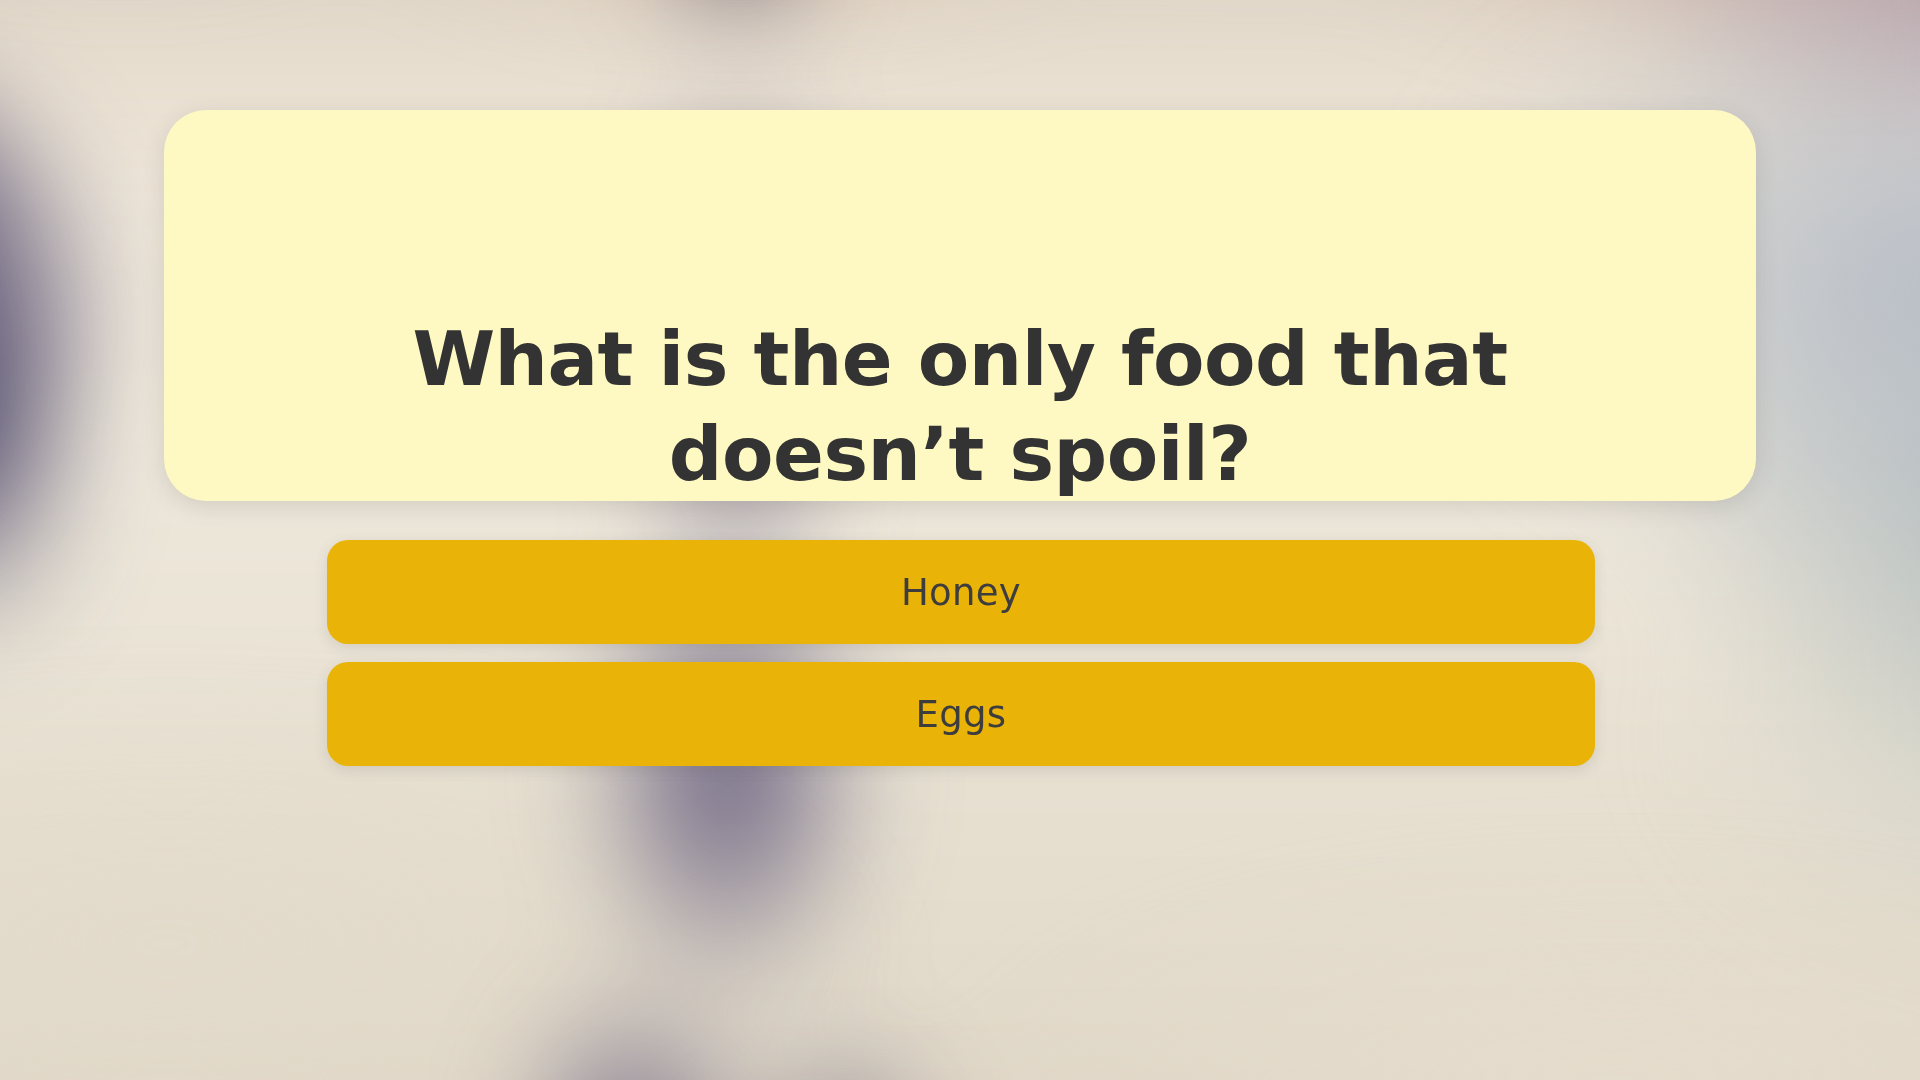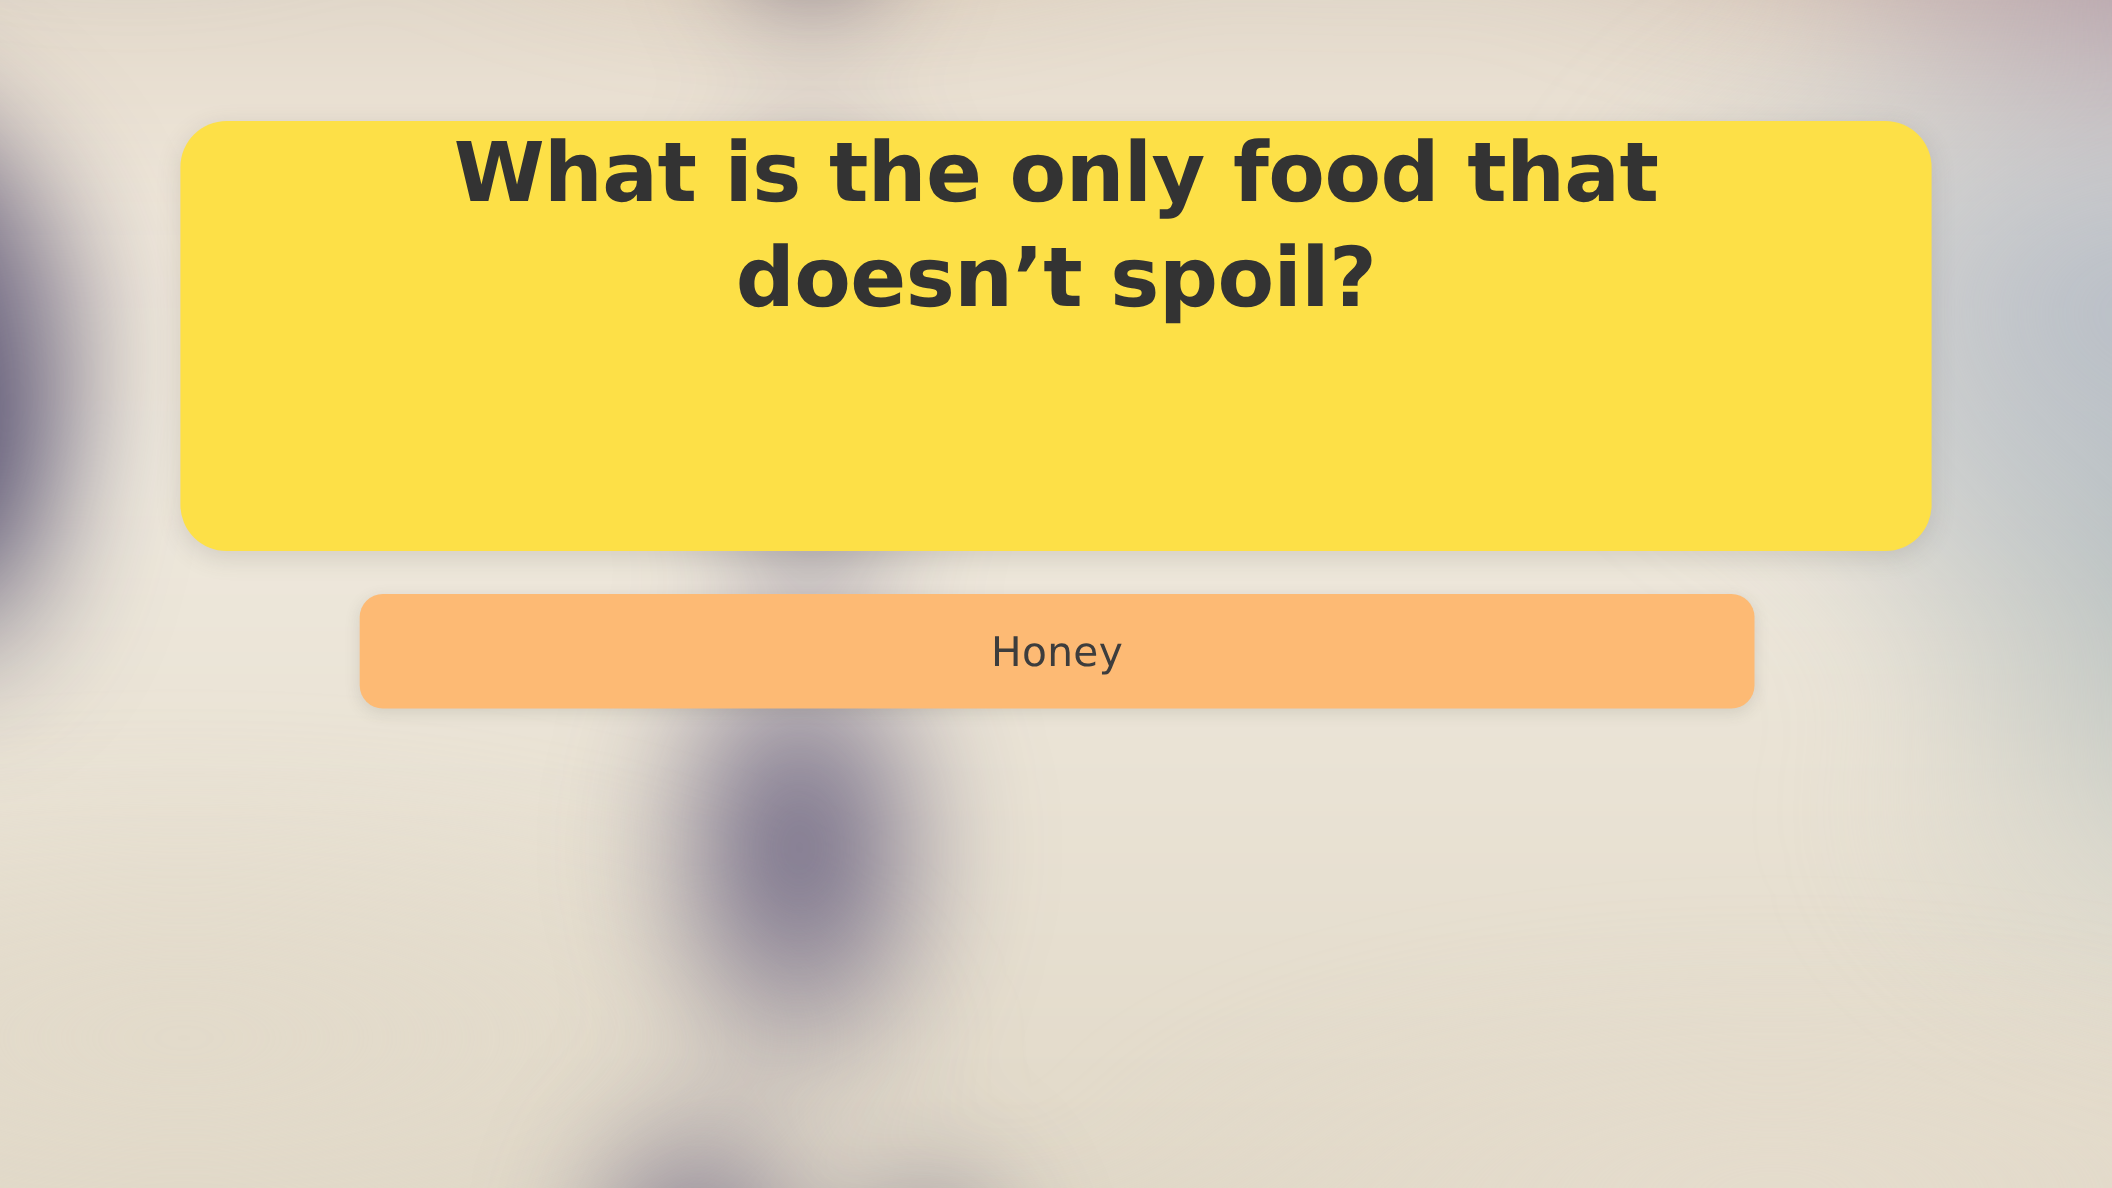--- a/index.html
+++ b/index.html
@@ -84,25 +84,25 @@
     position: absolute;
     inset: 0;
   }
 
   .question-card {
     position: absolute;
     left: 164px;
     top: 110px;
     width: 1592px;
     height: 391px;
-    background: #fde047;
+    background: #fef9c3;
     border-radius: 42px;
     box-shadow: 0 6px 22px rgba(80,75,70,0.16);
     display: flex;
-    align-items: flex-start;
+    align-items: flex-end;
     justify-content: center;
     box-sizing: border-box;
     padding: 0 58px;
   }
 
   .question-text {
     margin: 0;
     font-family: "DejaVu Sans", sans-serif;
     font-weight: 700;
     font-size: 75px;
@@ -118,21 +118,21 @@
     left: 327px;
     top: 540px;
     width: 1268px;
     display: flex;
     flex-direction: column;
     gap: 18px;
   }
 
   .answer-card {
     height: 104px;
-    background: #fdba74;
+    background: #eab308;
     border-radius: 21px;
     box-shadow: 0 4px 14px rgba(80,75,70,0.14);
     display: flex;
     align-items: center;
     justify-content: center;
     cursor: pointer;
   }
 
   .answer-label {
     font-family: "DejaVu Sans", sans-serif;
@@ -159,17 +159,20 @@
     <div class="question-card">
       <h1 class="question-text">What is the only food that doesn’t spoil?</h1>
     </div>
 
     <div class="answers">
 
       <div class="answer-card">
         <span class="answer-label">Honey</span>
       </div>
 
+      <div class="answer-card">
+        <span class="answer-label">Eggs</span>
+      </div>
 
 
     </div>
   </div>
 </div>
 
 </body></html>

